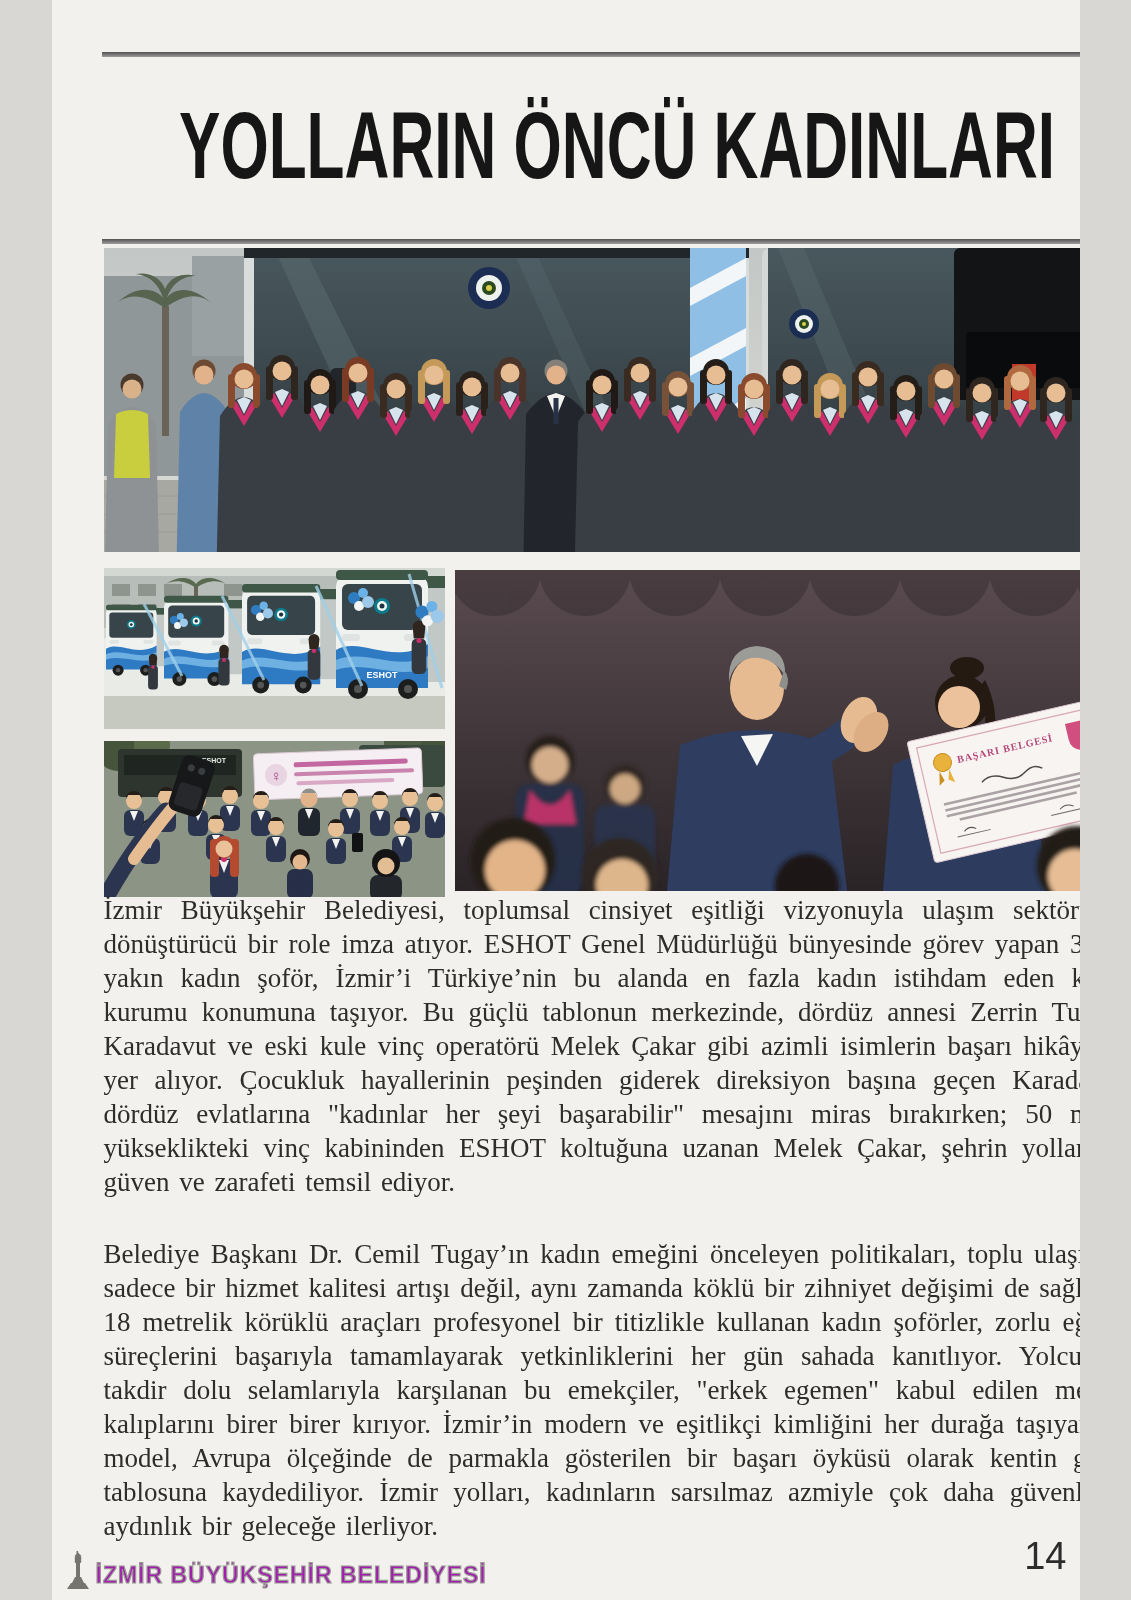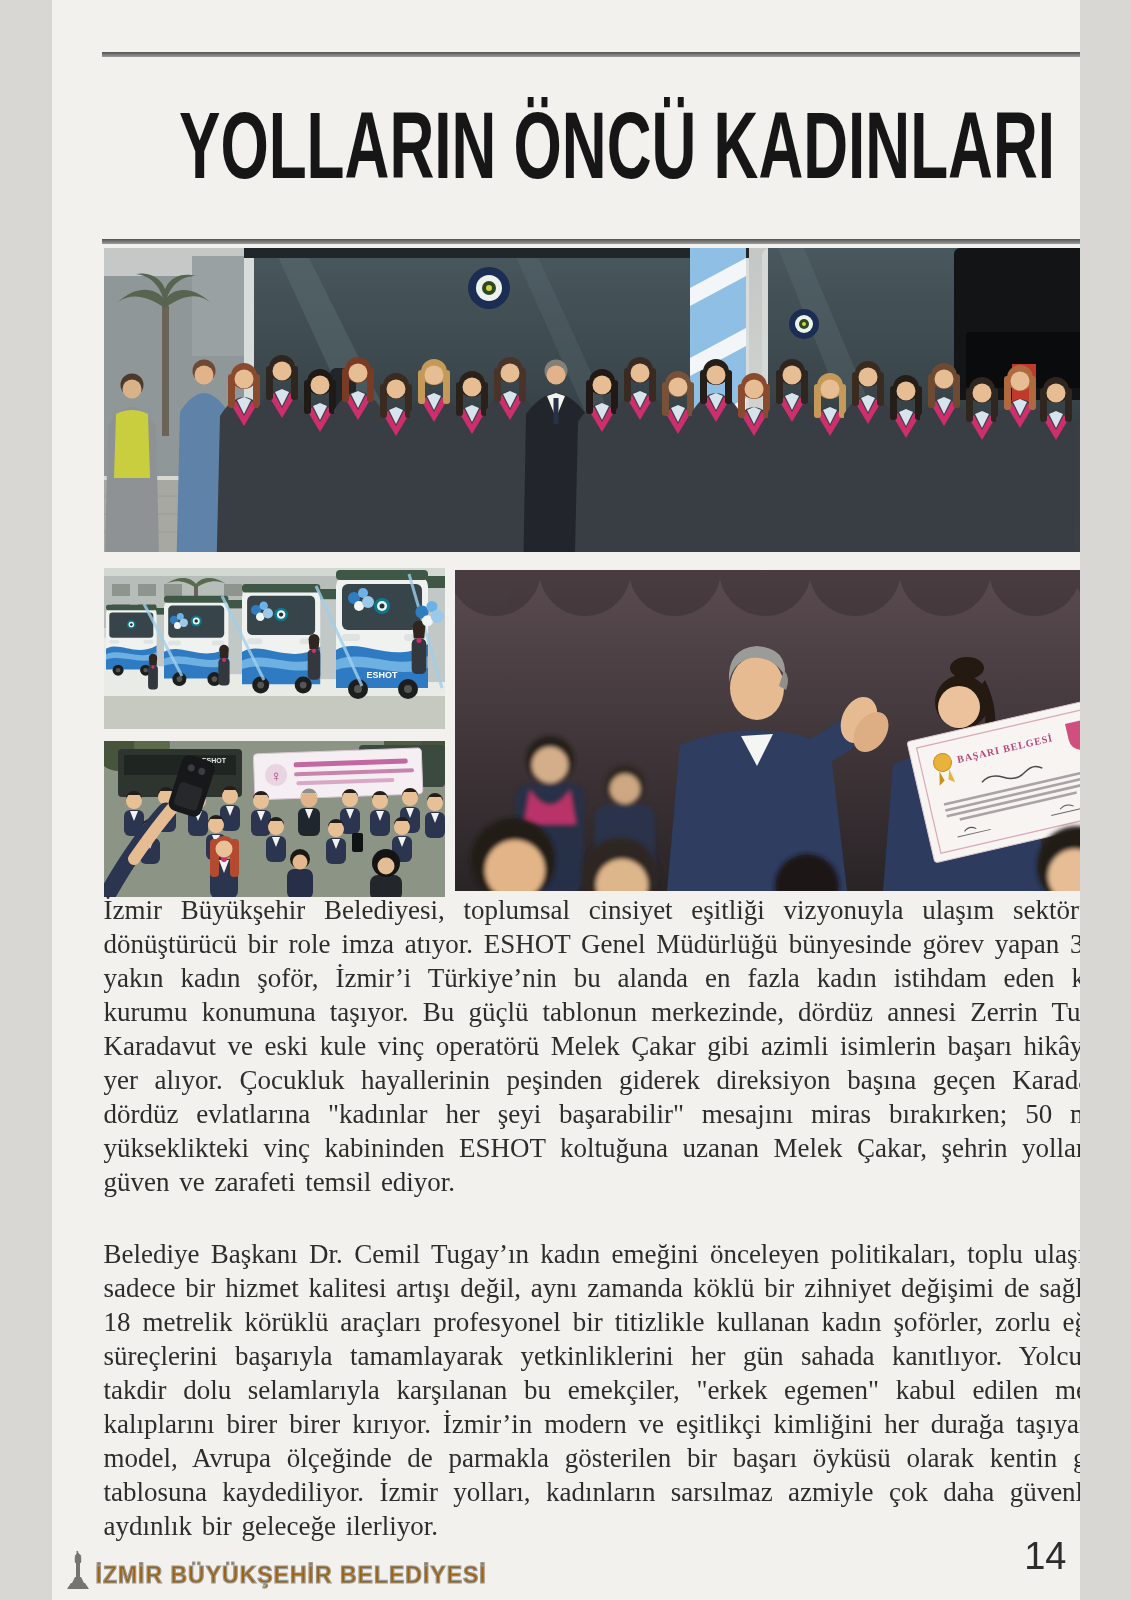--- a/index.html
+++ b/index.html
@@ -21,21 +21,21 @@
   #photo-selfie{left:52px;top:741px;width:341px;height:156px;}
   #photo-award{left:403px;top:570px;width:675px;height:321px;}
   #article{position:absolute;left:52px;top:893px;width:1028px;}
   #article p{
     margin:0 0 38px 0;font-size:27px;line-height:34px;
     text-align:justify;word-spacing:3px;color:#2e2d2b;
   }
   #footer-brand{position:absolute;left:12px;top:1550px;display:flex;align-items:flex-end;gap:4px;}
   #footer-brand .brand-text{
     font-family:"Liberation Sans","DejaVu Sans",sans-serif;font-weight:bold;
-    font-size:23px;letter-spacing:1px;color:#a16207;
+    font-size:23px;letter-spacing:1px;color:#a21caf;
     -webkit-text-stroke:1.2px #9a9894;text-stroke:1.2px #9a9894;line-height:1;
     padding-bottom:3px;
   }
   #page-number{
     position:absolute;right:13px;top:1537px;
     font-family:"Liberation Sans","DejaVu Sans",sans-serif;
     font-size:38px;color:#2c2c2c;line-height:1;
   }
   svg text{user-select:none;}
 </style>

